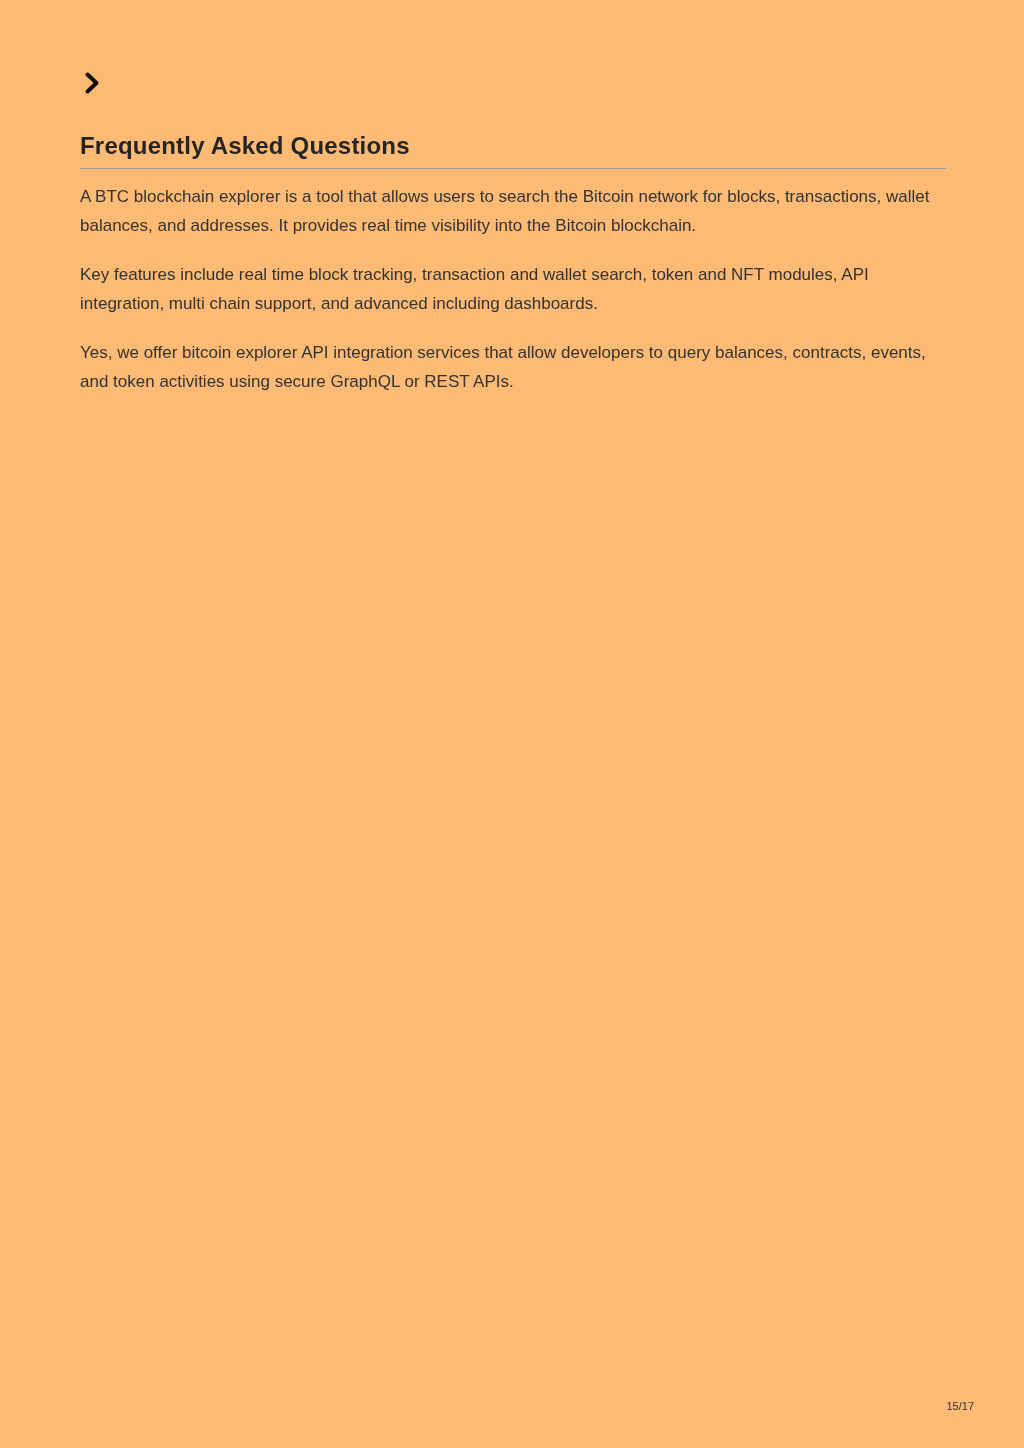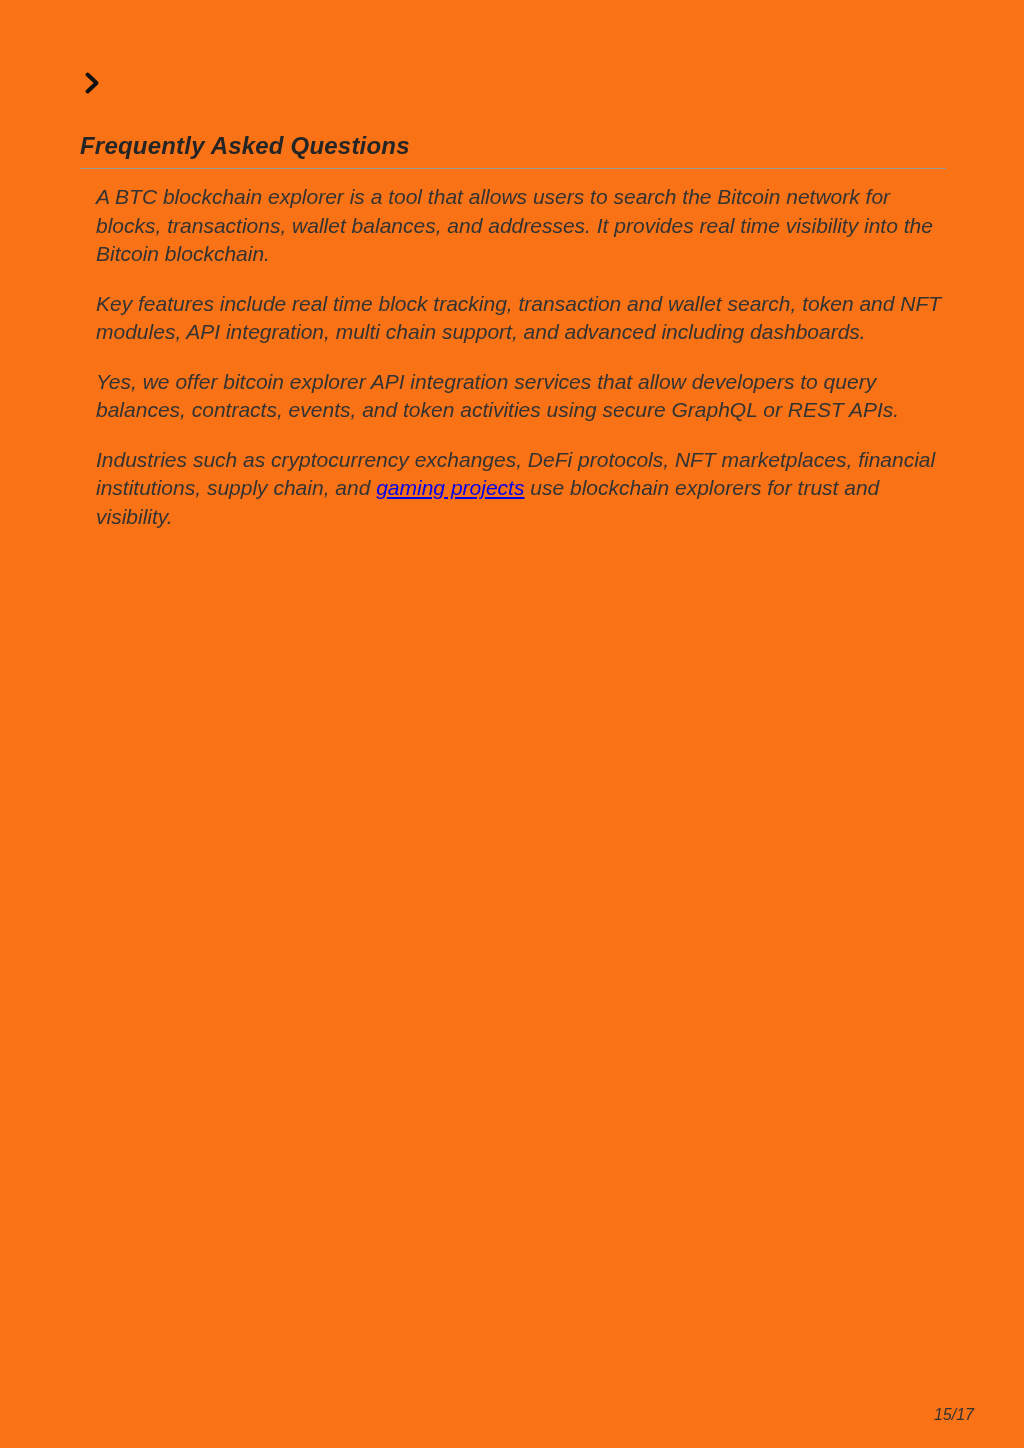--- a/index.html
+++ b/index.html
@@ -12,22 +12,21 @@
     width: 1024px;
     height: 1448px;
     position: relative;
     font-family: "Liberation Sans", "DejaVu Sans", sans-serif;
     color: #333333;
     overflow: hidden;
   }
   .page {
     position: absolute;
     inset: 0;
-    background: #f97316;
-    font-style: italic;
+    background: #fdba74;
   }
   .content {
     margin-left: 80px;
     margin-right: 78px; 
   }
   .chevron-wrap {
     margin: 70px 0 0 84px;
     width: 18px;
     height: 26px;
     line-height: 0;
@@ -43,35 +42,35 @@
     line-height: 26px;
     letter-spacing: 0.2px;
   }
   .divider {
     border: none;
     border-top: 1px solid #9a9a9a;
     margin: 9px 0 14px 0;
     height: 0;
   }
   .content p {
-    font-size: 21px;
+    font-size: 17px;
     line-height: 28.5px;
-    margin: 0 0 21px 16px;
+    margin: 0 0 21px 0;
     color: #333333;
   }
   .content a.text-link {
     color: #0000ee;
     text-decoration: underline;
     cursor: pointer;
   }
   .page-footer {
     position: absolute;
     right: 50px;
-    bottom: 24px;
-    font-size: 16px;
+    bottom: 36px;
+    font-size: 11px;
     color: #333333;
   }
 </style>
 </head>
 <body>
 
 <div class="page">
 
   <div class="chevron-wrap">
     <svg width="16" height="26" viewBox="0 0 16 26" aria-hidden="true">
@@ -89,22 +88,19 @@
 
 
     <p>
       <span>Key features include real time block tracking, transaction and wallet search, token and NFT modules, API integration, multi chain support, and advanced including dashboards.</span>
     </p>
 
     <p>
       <span>Yes, we offer bitcoin explorer API integration services that allow developers to query balances, contracts, events, and token activities using secure GraphQL or REST APIs.</span>
     </p>
 
-    <p>
-      <span>Industries such as cryptocurrency exchanges, DeFi protocols, NFT marketplaces, financial institutions, supply chain, and </span><a class="text-link">gaming projects</a><span> use blockchain explorers for trust and visibility.</span>
-    </p>
 
 
   </div>
 
   <div class="page-footer">15/17</div>
 
 </div>
 
 </body></html>

